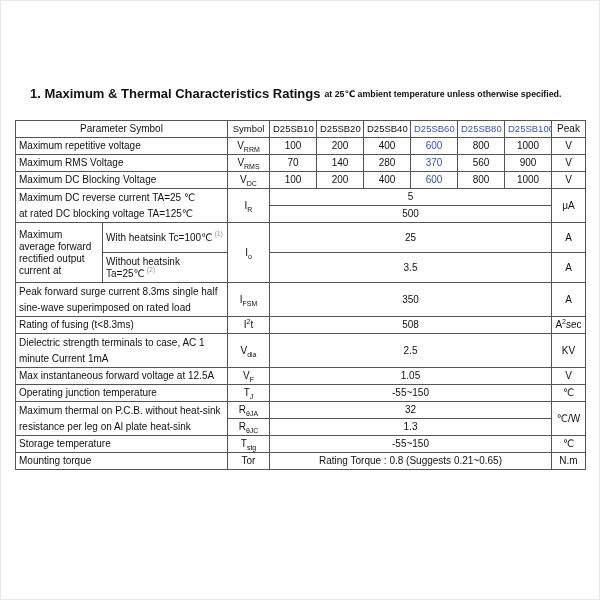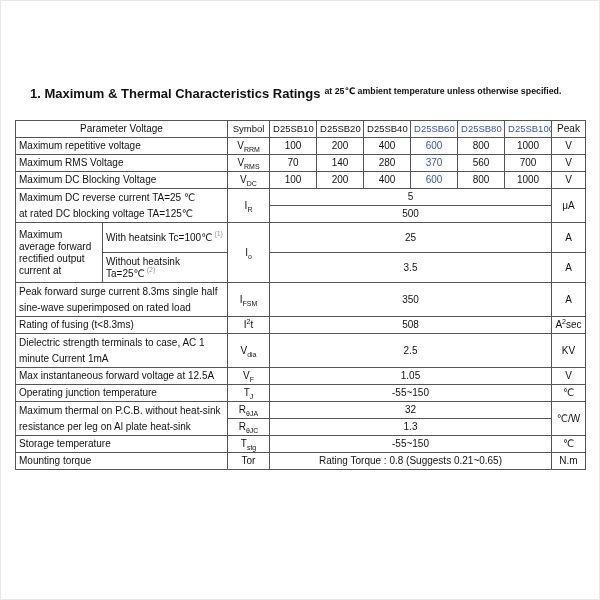--- a/index.html
+++ b/index.html
@@ -3,21 +3,21 @@
 <meta charset="utf-8">
 <style>
   * { box-sizing: border-box; }
   html,body { margin:0; padding:0; background:#fff; }
   .page {
     width:600px; height:600px; position:relative; background:#fff;
     font-family:"Liberation Sans","DejaVu Sans",sans-serif;
     color:var(--text,#111); outline:1px solid #e8e8e8; outline-offset:-1px;
     overflow:hidden;
   }
-  .title { position:absolute; left:30px; top:86px; display:flex; align-items:flex-start; gap:4px; white-space:nowrap; }
+  .title { position:absolute; left:30px; top:86px; display:flex; align-items:center; gap:4px; white-space:nowrap; }
   .title-main { font-size:13px; font-weight:bold; }
   .title-suffix { font-size:8.8px; font-weight:bold; }
 
   table.ratings {
     position:absolute; left:15px; top:120px; width:570px;
     border-collapse:collapse; table-layout:fixed; font-size:10px;
   }
   table.ratings td {
     border:1px solid var(--border,#555);
     padding:0 3px; vertical-align:middle; overflow:hidden; line-height:12px;
@@ -56,21 +56,21 @@
         <col style="width:47px">
         <col style="width:47px">
       <col style="width:47px">
         <col style="width:47px">
         <col style="width:47px">
       <col style="width:34px">
     </colgroup>
 
     <tbody>
         <tr class="r17">
-      <td colspan="2" class="c">Parameter Voltage</td>
+      <td colspan="2" class="c">Parameter Symbol</td>
       <td class="c hdr">Symbol</td>
       <td class="c hdr">D25SB10</td>
       <td class="c hdr">D25SB20</td>
       <td class="c hdr">D25SB40</td>
       <td class="c hdr accent">D25SB60</td>
       <td class="c hdr accent">D25SB80</td>
       <td class="c hdr accent">D25SB100</td>
       <td class="c">Peak</td>
     </tr>
 
@@ -87,21 +87,21 @@
     </tr>
 
     <tr class="r17">
       <td colspan="2" class="p">Maximum RMS Voltage</td>
       <td class="c"><span>V</span><sub>RMS</sub></td>
       <td class="c">70</td>
       <td class="c">140</td>
       <td class="c">280</td>
       <td class="c accent">370</td>
       <td class="c">560</td>
-      <td class="c">700</td>
+      <td class="c">900</td>
       <td class="c">V</td>
     </tr>
 
     <tr class="r17">
       <td colspan="2" class="p">Maximum DC Blocking Voltage</td>
       <td class="c"><span>V</span><sub>DC</sub></td>
       <td class="c">100</td>
       <td class="c">200</td>
       <td class="c">400</td>
       <td class="c accent">600</td>

